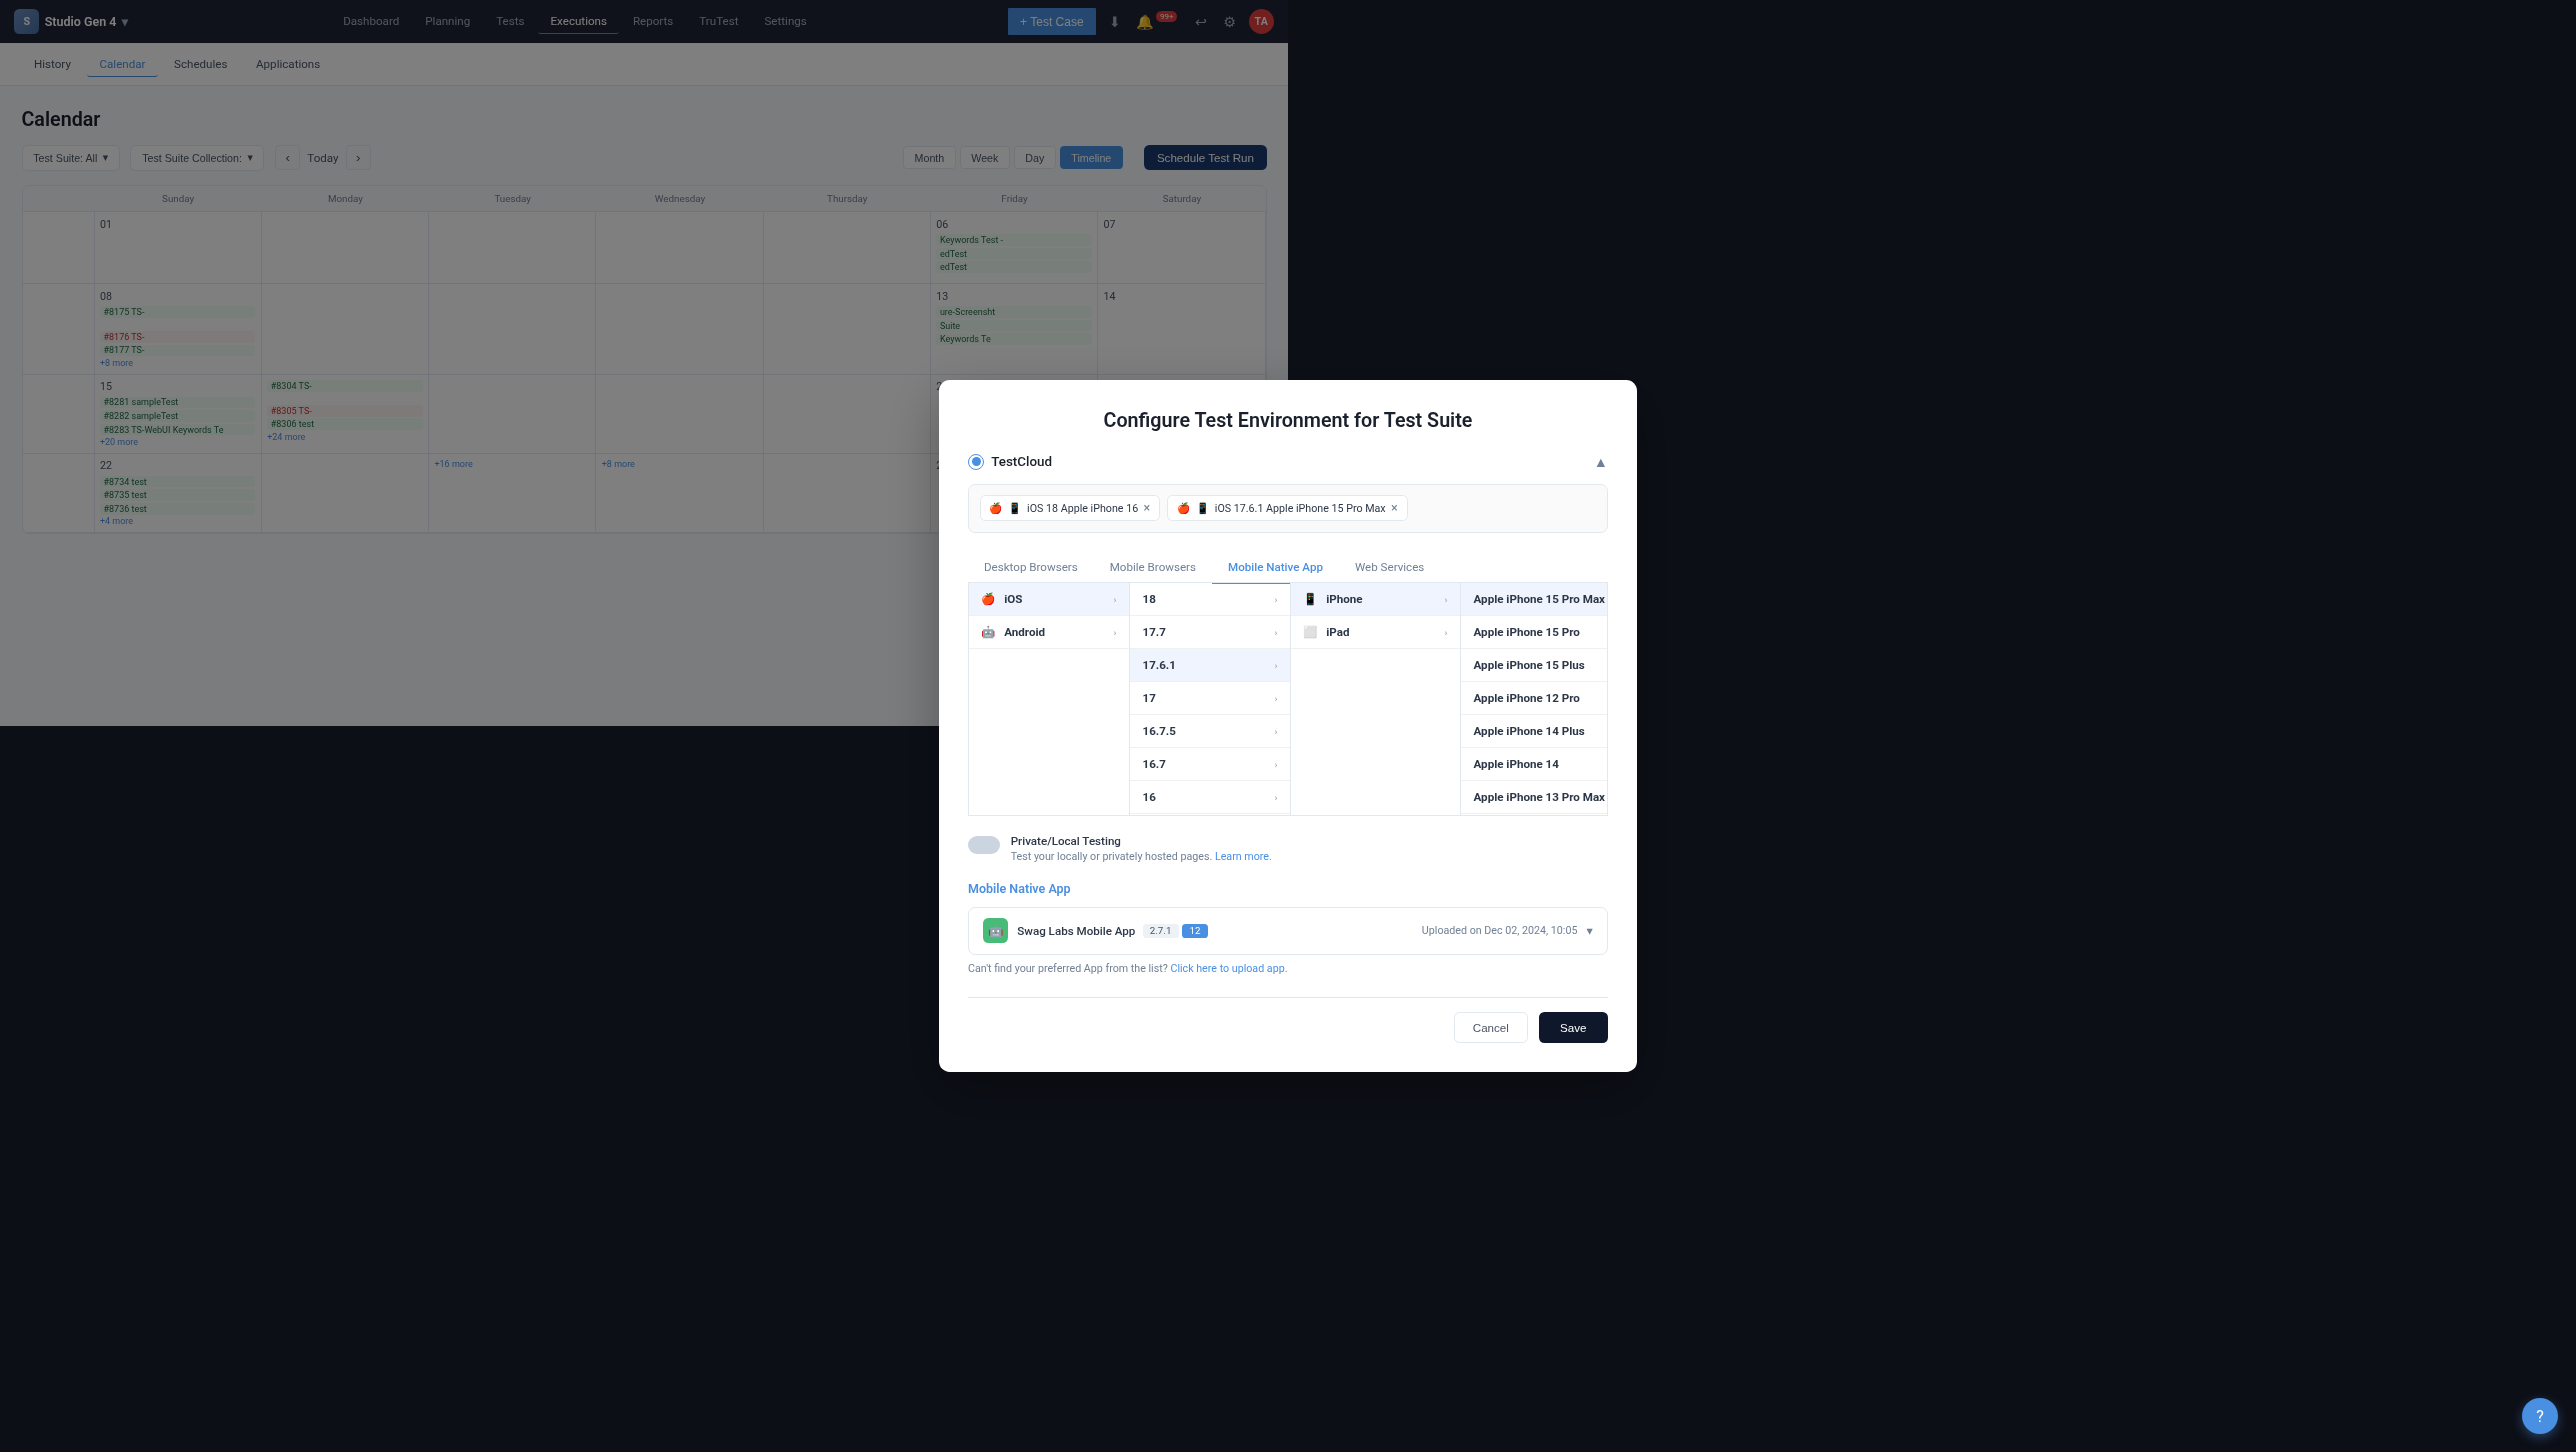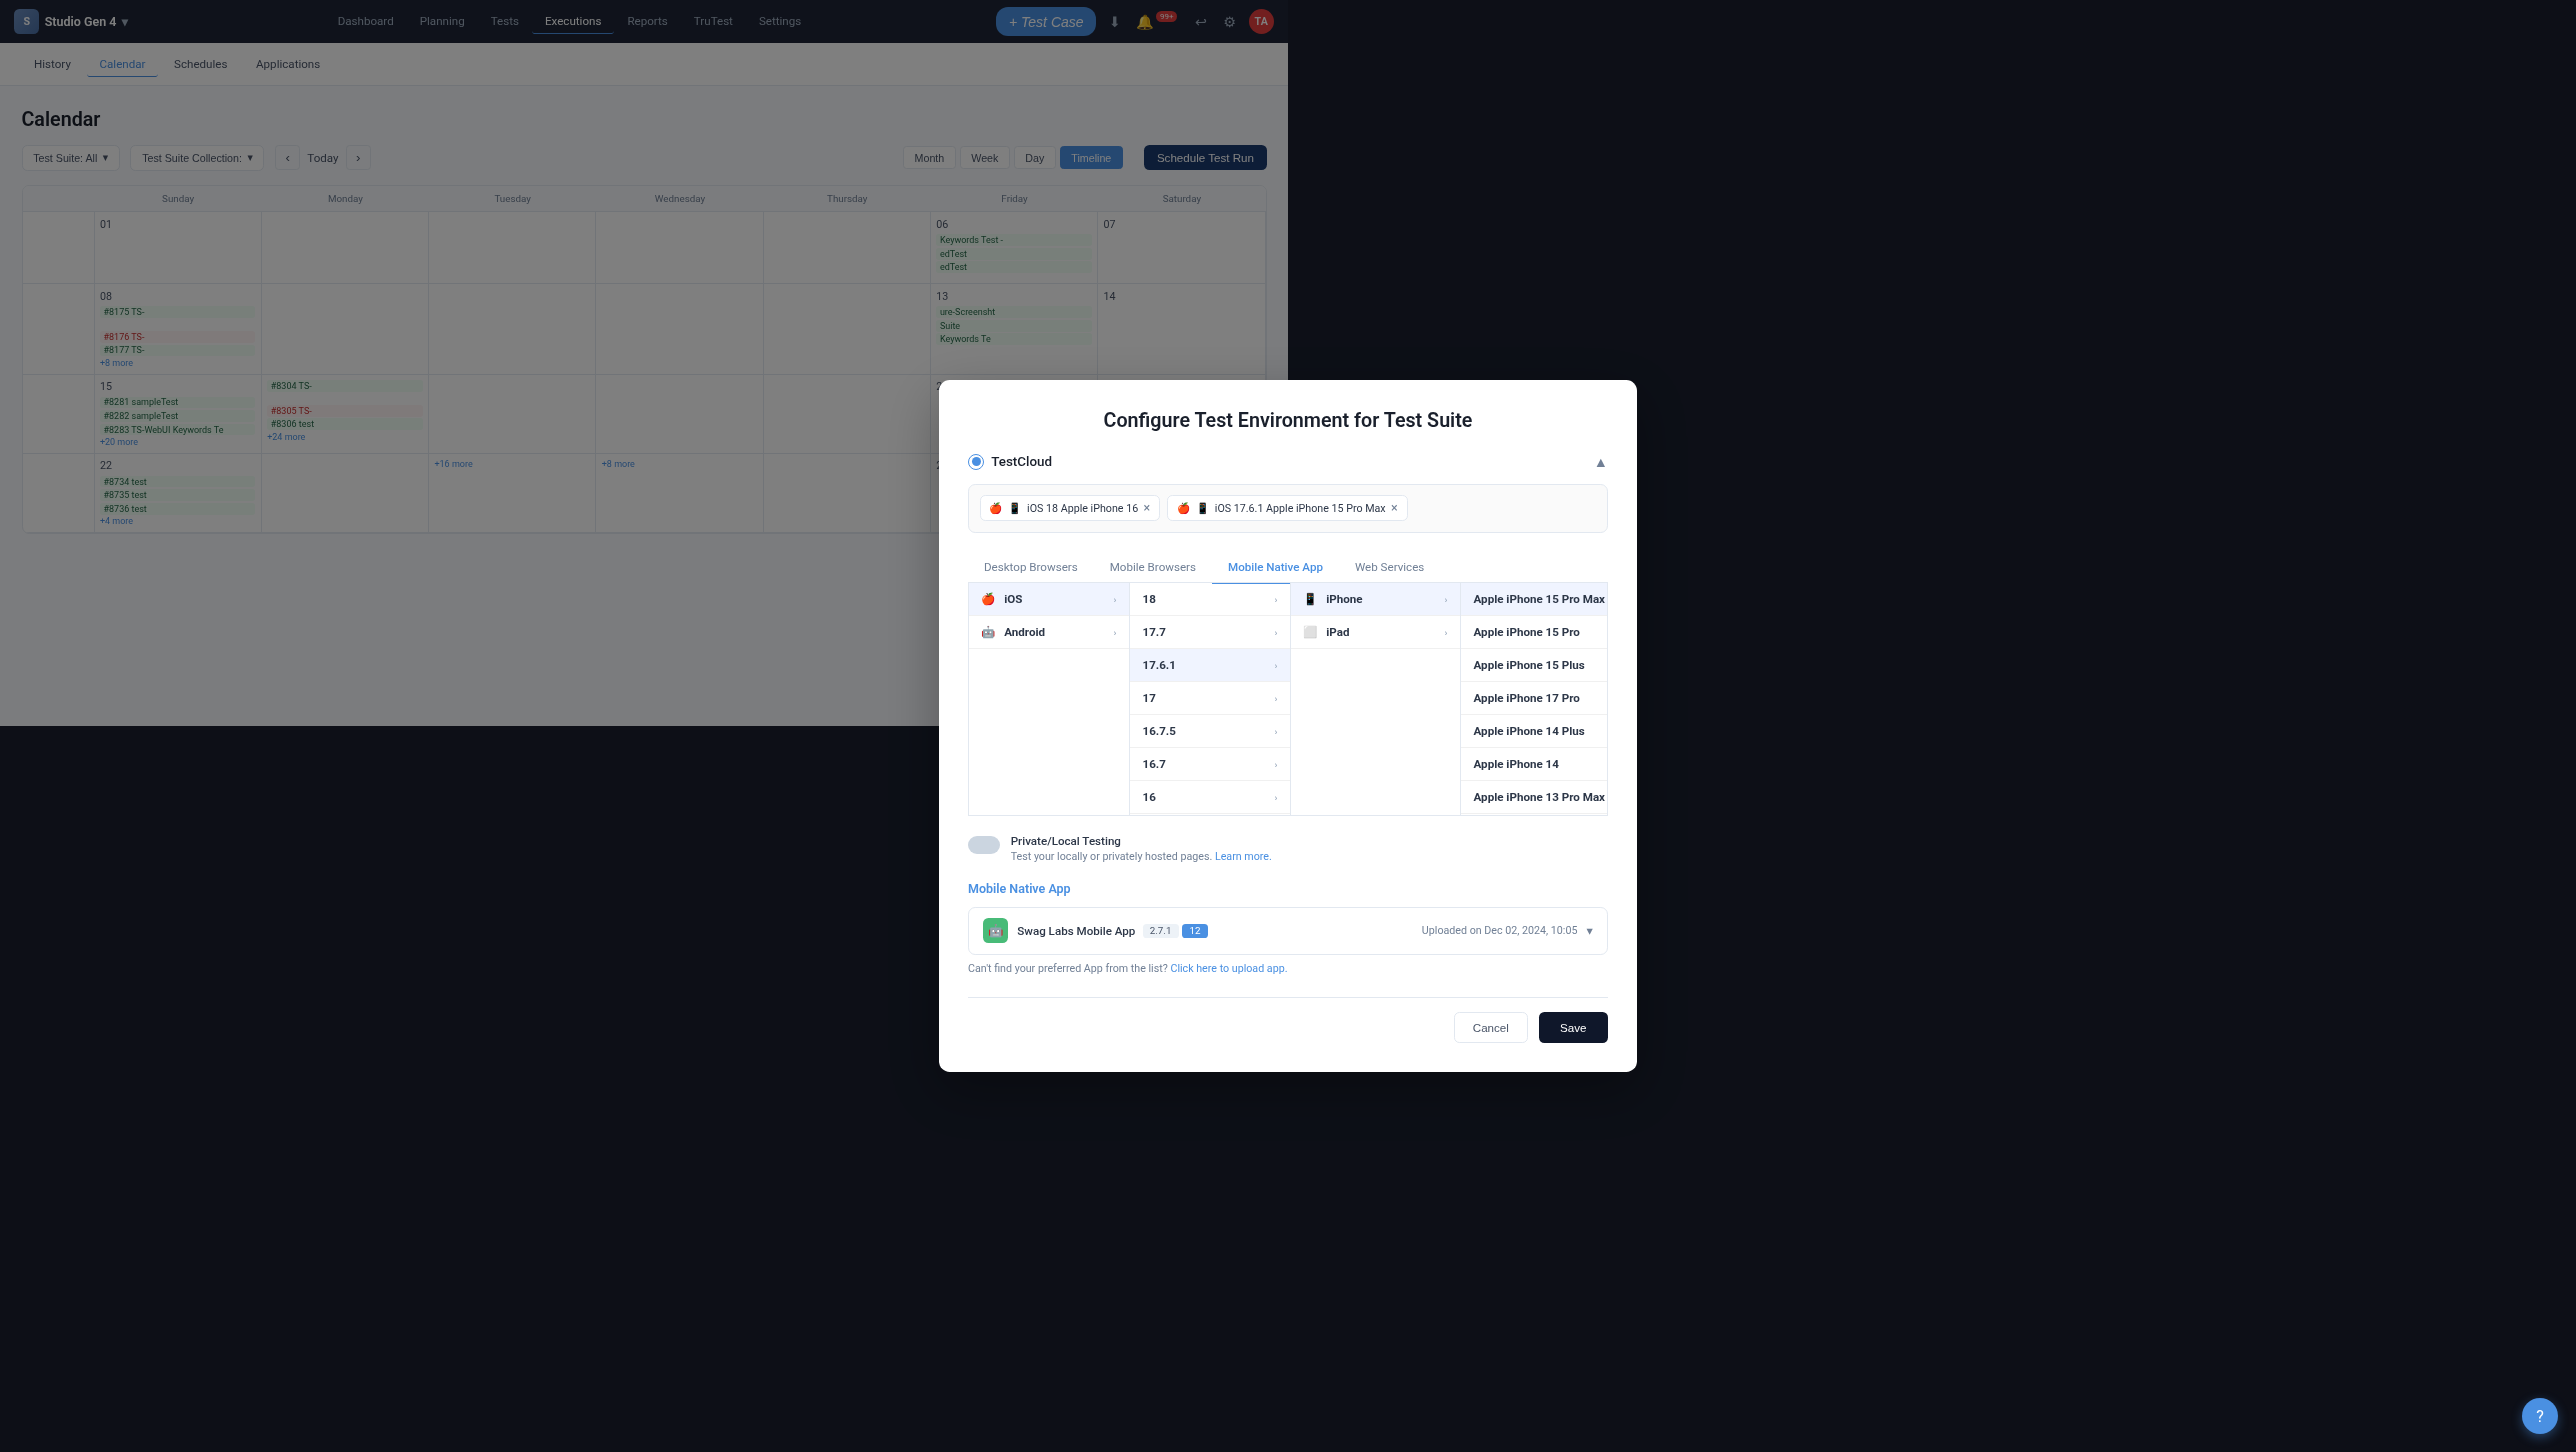--- a/index.html
+++ b/index.html
@@ -61,28 +61,27 @@
     .nav-link.active { color: white; border-bottom: 1.8px solid #4a90e2; }
     .nav-right {
       display: flex;
       align-items: center;
       gap: 9px;
     }
     .btn-test-case {
       background: #4a90e2;
       color: white;
       border: none;
-      border-radius: 12px;
+      border-radius: 1px;
       padding: 6.3px 12.5px;
-      font-size: 14px;
+      font-size: 12px;
       cursor: pointer;
       display: flex;
       align-items: center;
       gap: 5.4px;
-      font-style: italic;
     }
     .nav-icon-btn {
       color: #a0aec0;
       background: none;
       border: none;
       cursor: pointer;
       font-size: 14.3px;
       padding: 3.6px;
     }
     .badge {
@@ -841,21 +840,21 @@
         <div class="picker-item selected">
           <span>Apple iPhone 15 Pro Max</span>
         </div>
         <div class="picker-item">
           <span>Apple iPhone 15 Pro</span>
         </div>
         <div class="picker-item">
           <span>Apple iPhone 15 Plus</span>
         </div>
         <div class="picker-item">
-          <span>Apple iPhone 17 Pro</span>
+          <span>Apple iPhone 12 Pro</span>
         </div>
         <div class="picker-item">
           <span>Apple iPhone 14 Plus</span>
         </div>
         <div class="picker-item">
           <span>Apple iPhone 14</span>
         </div>
         <div class="picker-item">
           <span>Apple iPhone 13 Pro Max</span>
         </div>

